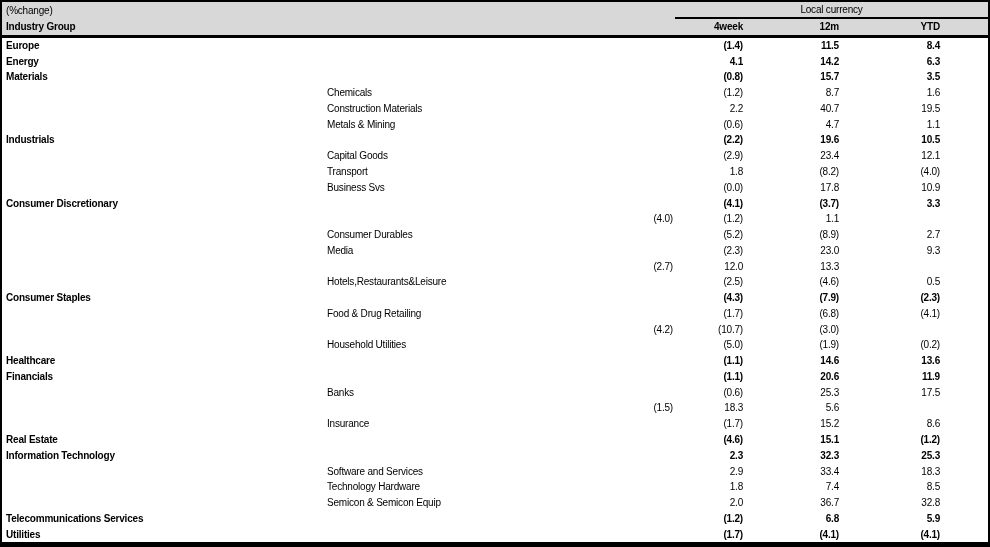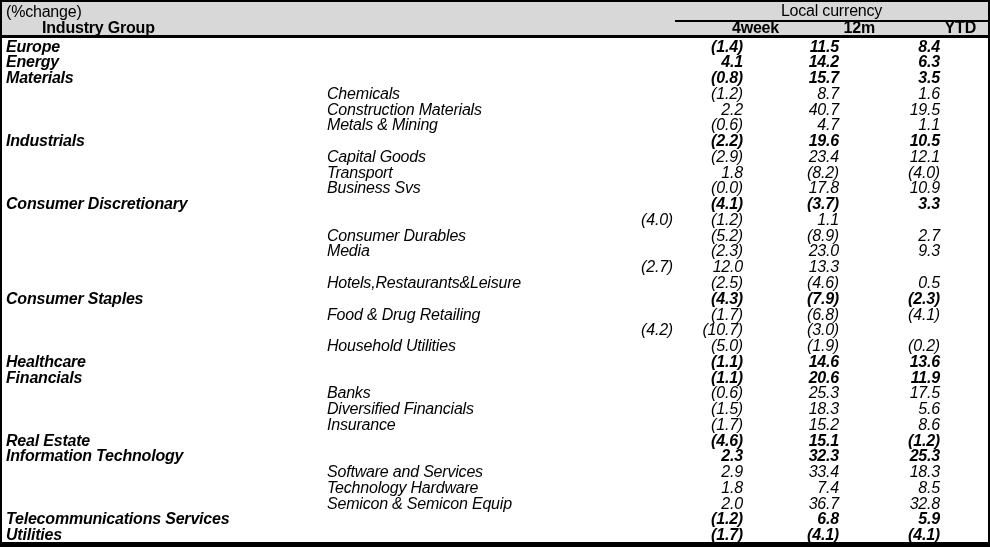--- a/index.html
+++ b/index.html
@@ -4,21 +4,21 @@
 <style>
   html, body { margin: 0; padding: 0; background: #ffffff; }
   * { box-sizing: border-box; }
 
   .perf-table {
     width: 990px;
     height: 547px;
     border: 2px solid #000;
     border-bottom-width: 5px;
     font-family: "Liberation Sans", sans-serif;
-    font-size: 16px;
+    font-size: 10px;
     color: #000;
     letter-spacing: -0.2px;
     background: #fff;
     overflow: hidden;
   }
 
   
   .hdr {
     background: #d8d8d8;
     border-bottom: 3px solid #000;
@@ -36,36 +36,34 @@
     justify-content: center;
     font-weight: normal;
     border-bottom: 2px solid #000;
   }
   .hdr-row2 {
     display: grid;
     grid-template-columns: 673px 70px 96px 101px 46px;
     height: 15.5px;
     align-items: center;
     font-weight: bold;
-    padding-left: 36px;
   }
 
   
   .label-cell { padding-left: 4px; white-space: nowrap; overflow: hidden; }
   .num-cell   { text-align: right; padding-right: 2px; white-space: nowrap; }
   .spacer-cell { }
 
   
   .tbody { }
   .row {
     display: grid;
     grid-template-columns: 673px 70px 96px 101px 46px;
     height: 15.78px;
     align-items: center;
-    font-style: italic;
   }
   .row.group .label-cell,
   .row.group .num-cell { font-weight: bold; }
   .row.sub .label-cell { padding-left: 325px; }
 </style>
 </head>
 <body>
 
 <div class="perf-table">
 
@@ -259,21 +257,20 @@
 
   <div class="row sub">
     <div class="label-cell">Banks</div>
     <div class="num-cell">(0.6)</div>
     <div class="num-cell">25.3</div>
     <div class="num-cell">17.5</div>
     <div class="spacer-cell"></div>
   </div>
 
   <div class="row sub">
-    <div class="label-cell">Diversified Financials</div>
     <div class="num-cell">(1.5)</div>
     <div class="num-cell">18.3</div>
     <div class="num-cell">5.6</div>
     <div class="spacer-cell"></div>
   </div>
 
   <div class="row sub">
     <div class="label-cell">Insurance</div>
     <div class="num-cell">(1.7)</div>
     <div class="num-cell">15.2</div>

